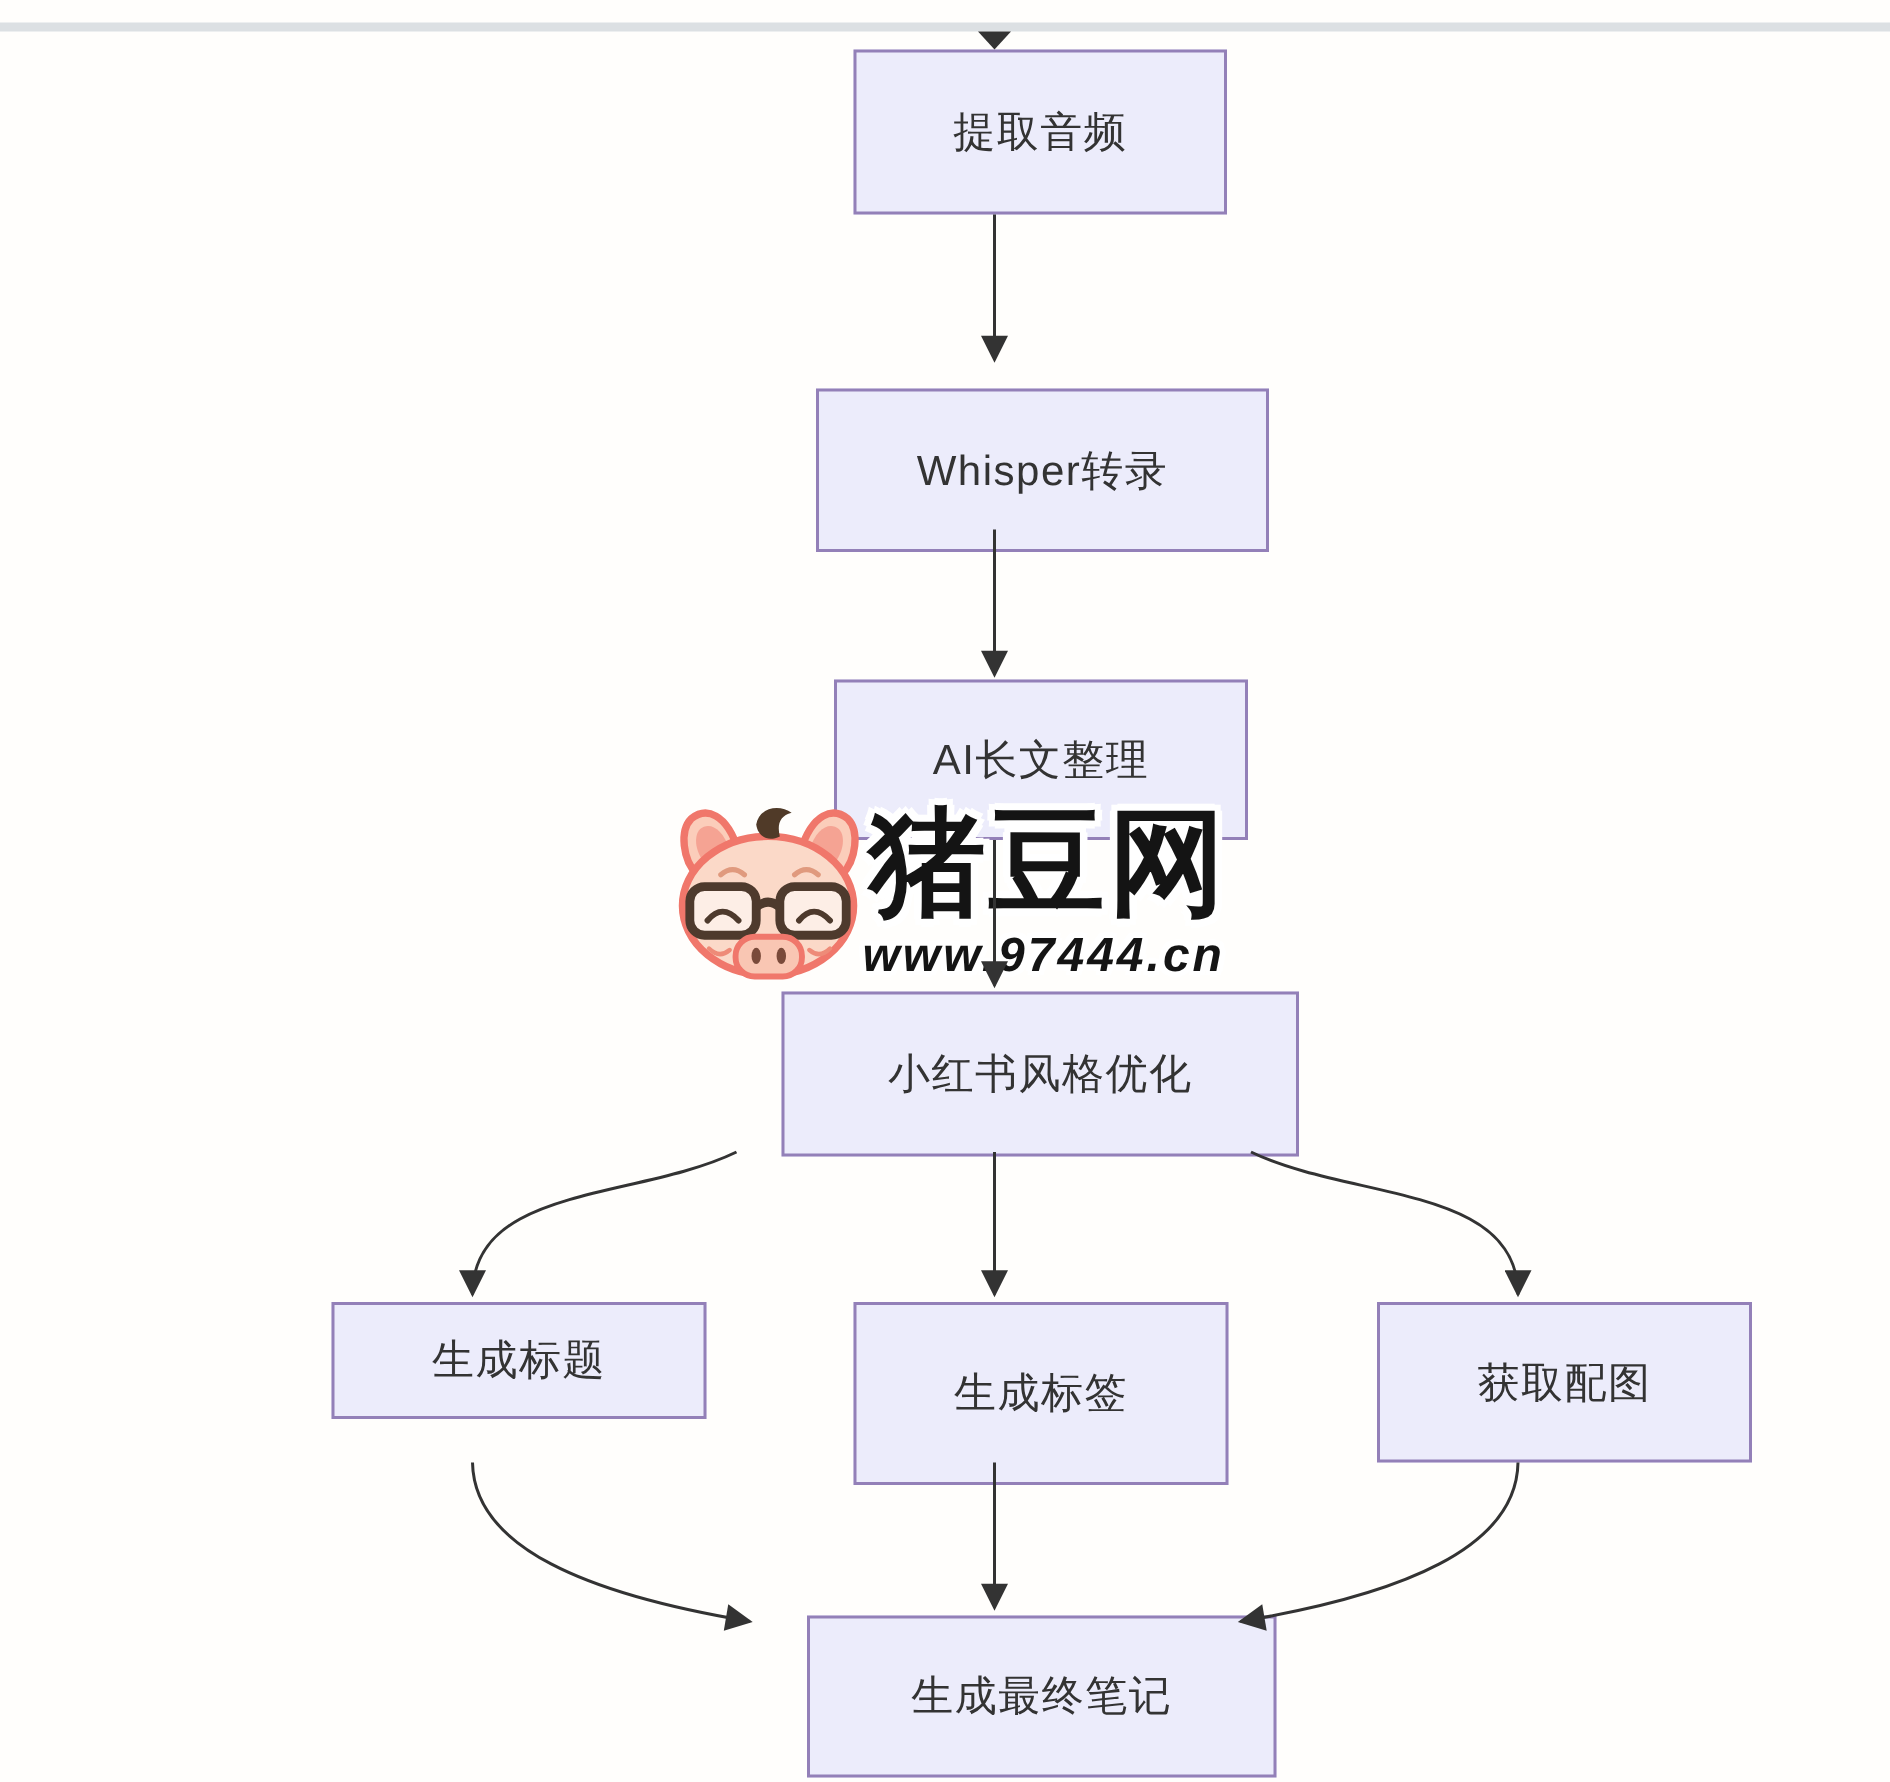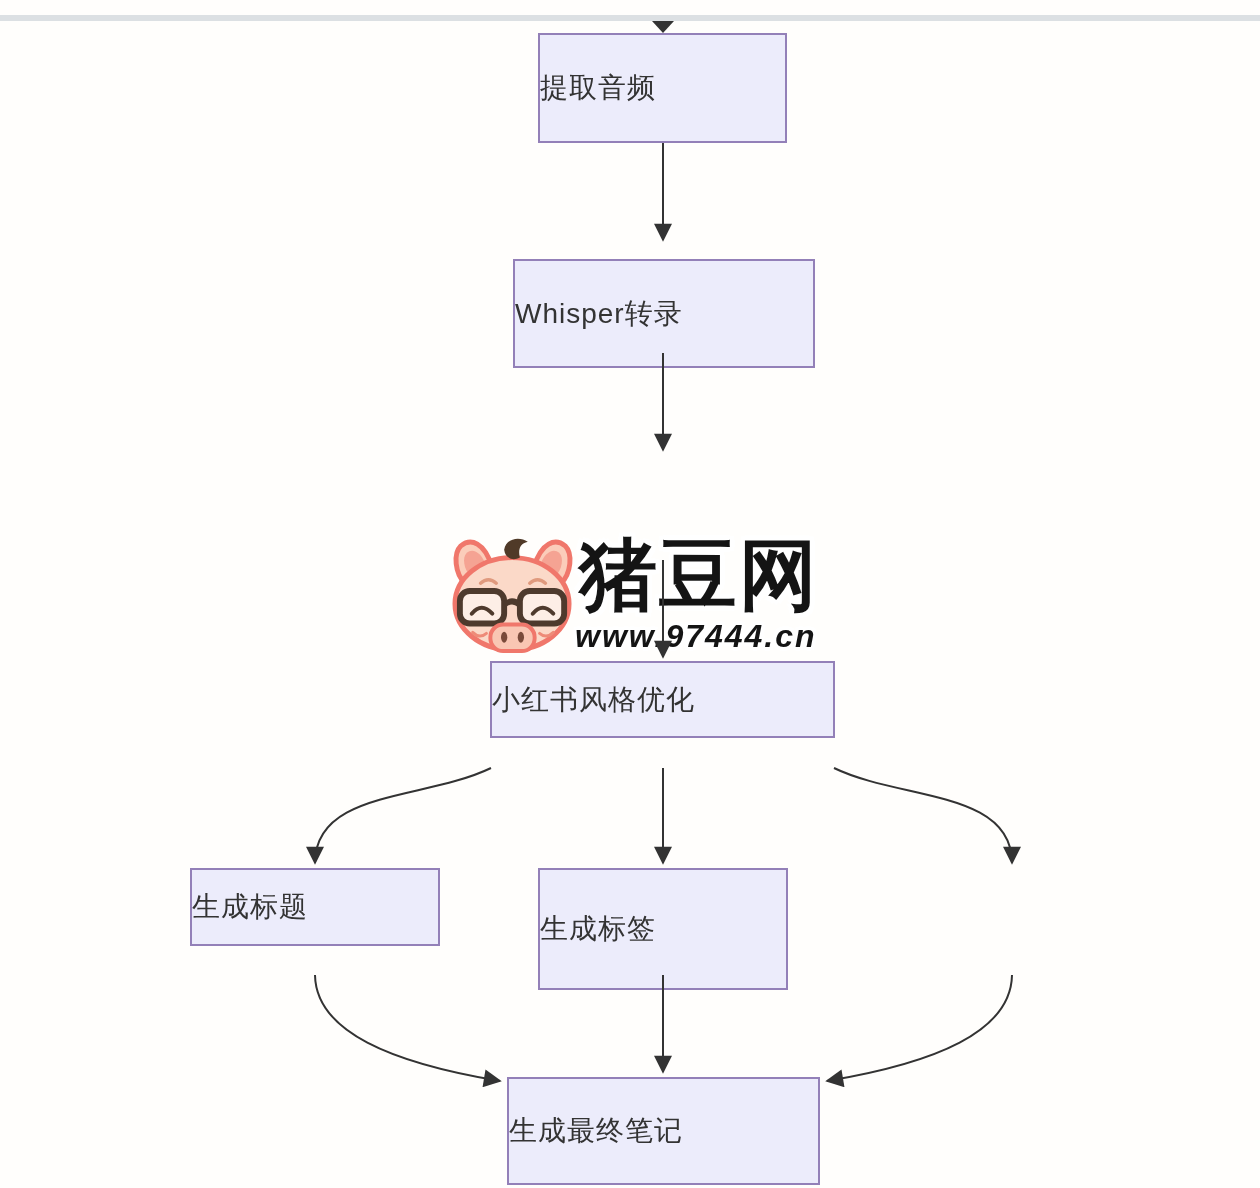--- a/index.html
+++ b/index.html
@@ -17,21 +17,23 @@
     width:100%; height:6px;
     background:#dce0e3;
   }
   .node{
     position:absolute;
     background:var(--node-fill,#ececfb);
     border:2px solid var(--node-border,#9380b8);
     box-sizing:border-box;
     display:flex;
     align-items:center;
+    justify-content:center;
     z-index:1;
+    margin-left:31px;
   }
   .node span{
     font-size:28px;
     color:var(--text-color,#333333);
     letter-spacing:1px;
     white-space:nowrap;
   }
   .edges{
     position:absolute;
     left:0; top:0;
@@ -87,33 +89,39 @@
   <div class="topbar"></div>
 
   <div class="node" style="left:538px;top:33px;width:249px;height:110px">
     <span>提取音频</span>
   </div>
 
   <div class="node" style="left:513px;top:259px;width:302px;height:109px">
     <span>Whisper转录</span>
   </div>
 
+  <div class="node" style="left:525px;top:453px;width:276px;height:107px">
+    <span>AI长文整理</span>
+  </div>
 
-  <div class="node" style="left:490px;top:661px;width:345px;height:77px">
+  <div class="node" style="left:490px;top:661px;width:345px;height:110px">
     <span>小红书风格优化</span>
   </div>
 
   <div class="node" style="left:190px;top:868px;width:250px;height:78px">
     <span>生成标题</span>
   </div>
 
   <div class="node" style="left:538px;top:868px;width:250px;height:122px">
     <span>生成标签</span>
   </div>
 
+  <div class="node" style="left:887px;top:868px;width:250px;height:107px">
+    <span>获取配图</span>
+  </div>
 
   <div class="node" style="left:507px;top:1077px;width:313px;height:108px">
     <span>生成最终笔记</span>
   </div>
 
   <div class="watermark">
     <svg class="wm-logo" viewBox="0 0 130 122" aria-hidden="true">
 
       <path d="M44,34 C36,8 22,4 12,12 C4,20 6,40 16,50 C24,56 38,50 44,34 Z" fill="#FBCDBA" stroke="#F0776B" stroke-width="5" stroke-linejoin="round"></path>
       <path d="M38,33 C33,18 24,14 18,19 C13,24 15,36 22,43 Z" fill="#F5A393"></path>

